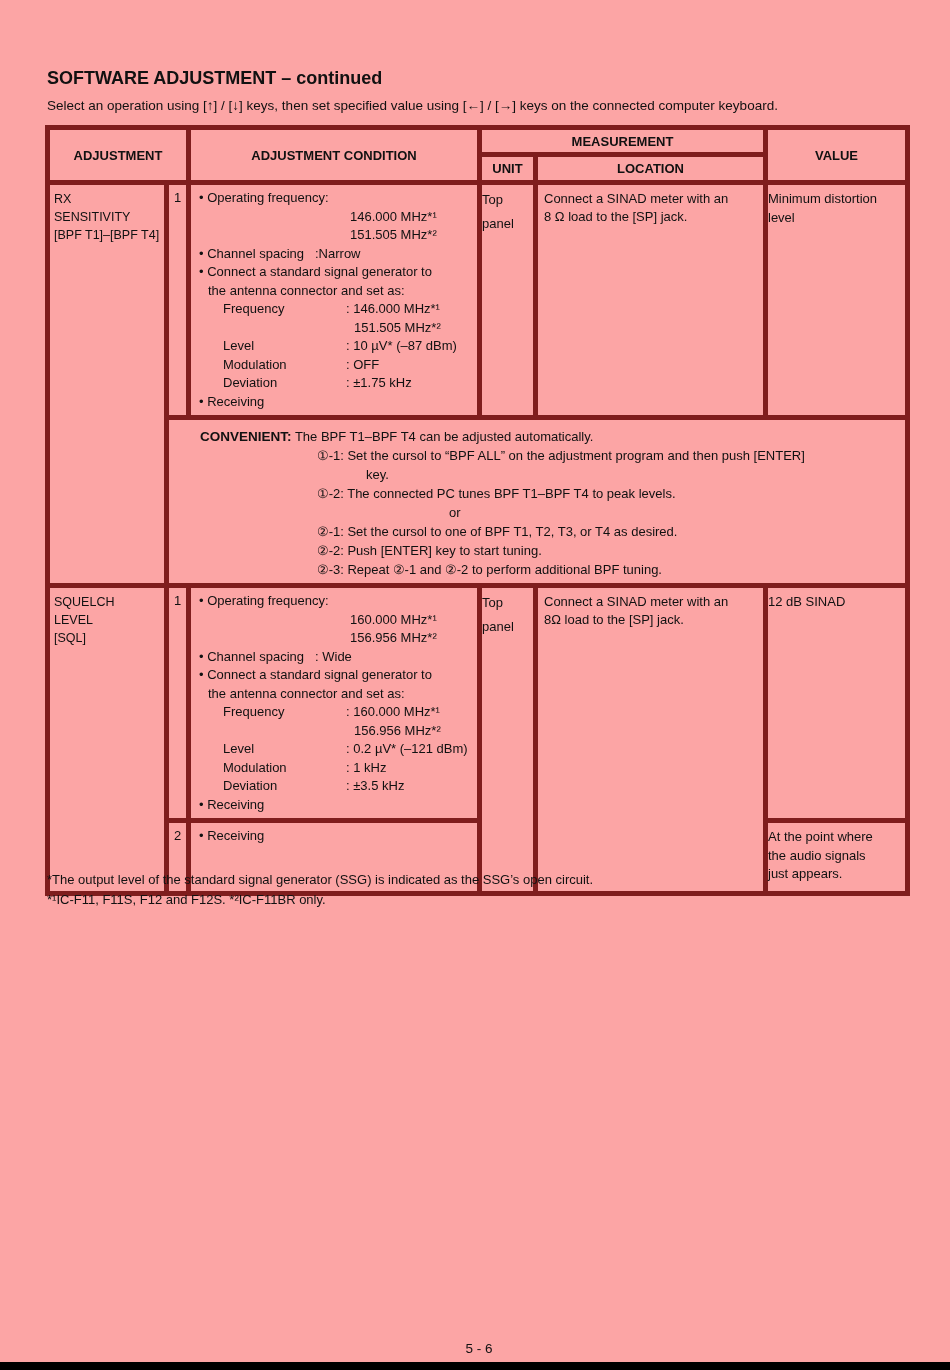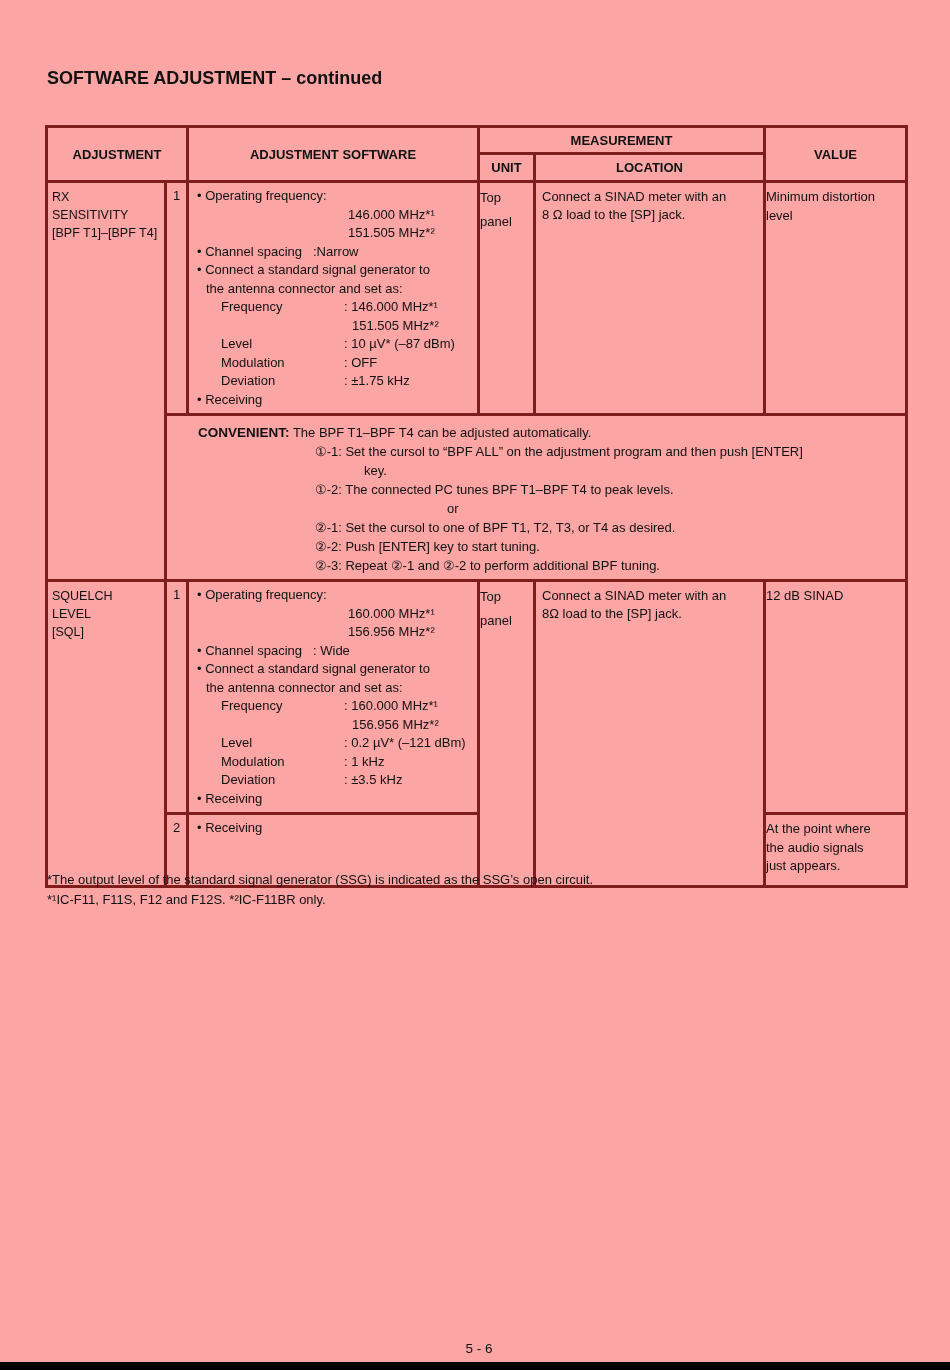--- a/index.html
+++ b/index.html
@@ -5,21 +5,21 @@
   * { margin:0; padding:0; box-sizing:border-box; }
   html,body { background:#e8e8e8; }
   body { width:950px; height:1370px; position:relative; font-family:"Liberation Sans", sans-serif; color:#111; }
   .page { position:absolute; inset:0; background:#fca5a5; overflow:hidden; }
 
   .title { position:absolute; left:47px; top:68px; font-size:18px; font-weight:bold; }
   .intro { position:absolute; left:47px; top:98px; font-size:13.5px; }
 
   .tbl-wrap { position:absolute; left:45px; top:125px; width:860px; }
   table { width:100%; border-collapse:collapse; table-layout:fixed; border:2px solid #000; }
-  th, td { border:3px solid #7f1d1d; vertical-align:top; }
+  th, td { border:5px solid #7f1d1d; vertical-align:top; }
   th { font-size:13px; font-weight:bold; text-align:center; vertical-align:middle; padding:2px; }
   tr.h1 { height:27px; }
   tr.h2 { height:28px; }
   tr.r1 { height:228px; }
   tr.r2 { height:160px; }
   tr.r3 { height:227px; }
   tr.r4 { height:73px; }
 
   td.adj  { font-size:12.5px; line-height:18px; padding:5px 2px 4px 4px; white-space:pre-line; }
   td.step { font-size:13px; text-align:center; padding-top:5px; }
@@ -52,35 +52,36 @@
   .fn2 { top:892px; }
   .pageno { position:absolute; left:8px; right:0; top:1341px; text-align:center; font-size:13.5px; }
   .bottom-bar { position:absolute; left:0; right:0; bottom:0; height:8px; background:#000; }
 </style>
 </head>
 <body>
 
 <div class="page">
 
   <h1 class="title">SOFTWARE ADJUSTMENT – continued</h1>
+  <p class="intro">Select an operation using [↑] / [↓] keys, then set specified value using [←] / [→] keys on the connected computer keyboard.</p>
 
   <div class="tbl-wrap">
     <table>
       <colgroup>
         <col style="width:119px">
           <col style="width:22px">
           <col style="width:291px">
         <col style="width:56px">
           <col style="width:230px">
           <col style="width:142px">
       </colgroup>
       <tbody>
         <tr class="h1">
           <th colspan="2" rowspan="2">ADJUSTMENT</th>
-          <th rowspan="2">ADJUSTMENT SOFTWARE</th>
+          <th rowspan="2">ADJUSTMENT CONDITION</th>
           <th colspan="2">MEASUREMENT</th>
           <th rowspan="2">VALUE</th>
         </tr>
         <tr class="h2">
           <th>UNIT</th>
           <th>LOCATION</th>
         </tr>
 
         <tr class="r1">
           <td class="adj" rowspan="2">RX

